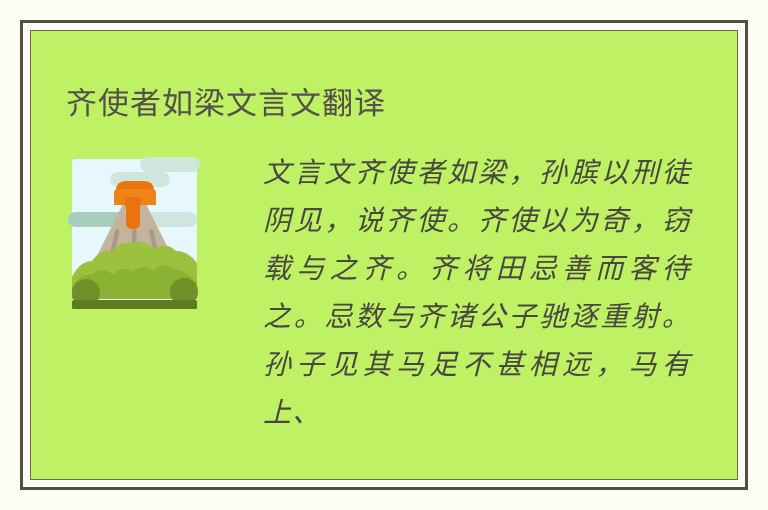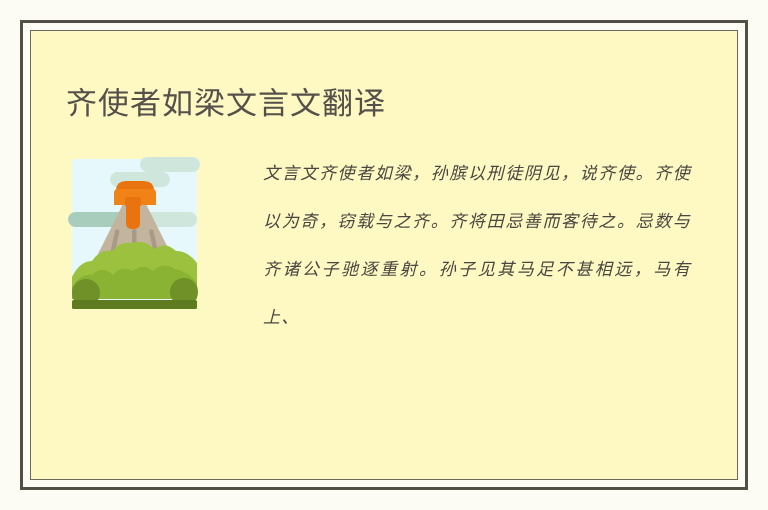--- a/index.html
+++ b/index.html
@@ -38,21 +38,21 @@
   }
 
   .frame-inner {
     position: absolute;
     left: 7px;
     top: 7px;
     right: 7px;
     bottom: 7px;
     border: 1px solid #6d6a5d;
     box-sizing: border-box;
-    background: #fef9c3;
+    background: #bef264;
   }
 
   .content {
     position: absolute;
     left: 0;
     top: 0;
     right: 0;
     bottom: 0;
   }
 
@@ -87,21 +87,21 @@
     overflow: hidden;
   }
   .thumb svg { display: block; width: 137px; height: 162px; }
 
   .article-text {
     position: absolute;
     left: 197px;
     top: -4px;
     width: 428px;
     color: #4a4741;
-    font-size: 17px;
+    font-size: 28px;
     line-height: 48px;
     letter-spacing: 1.2px;
     text-align: justify;
     text-justify: inter-character;
     font-family: "DejaVu Serif", "Liberation Serif", serif;
     font-style: italic;
     font-weight: 400;
   }
 </style>
 </head>

